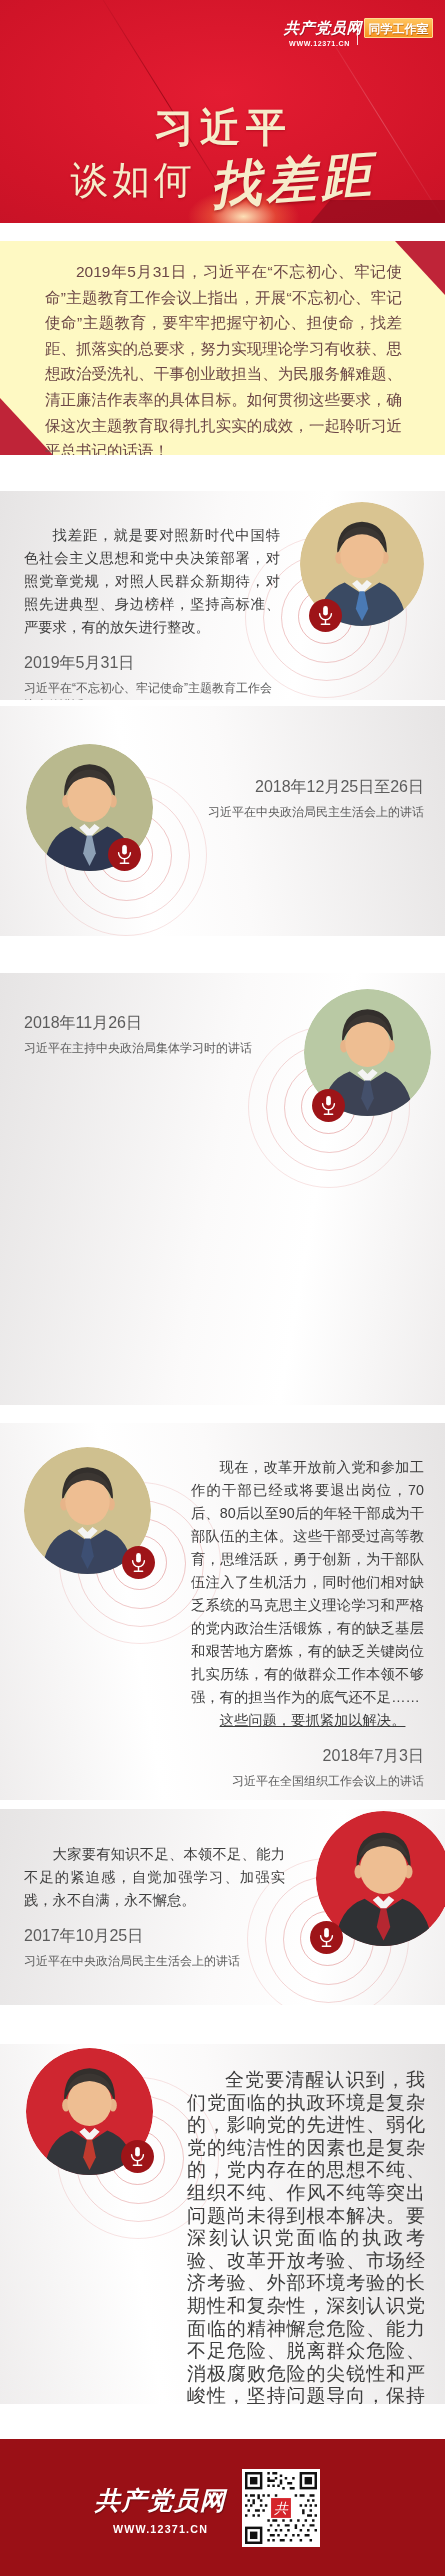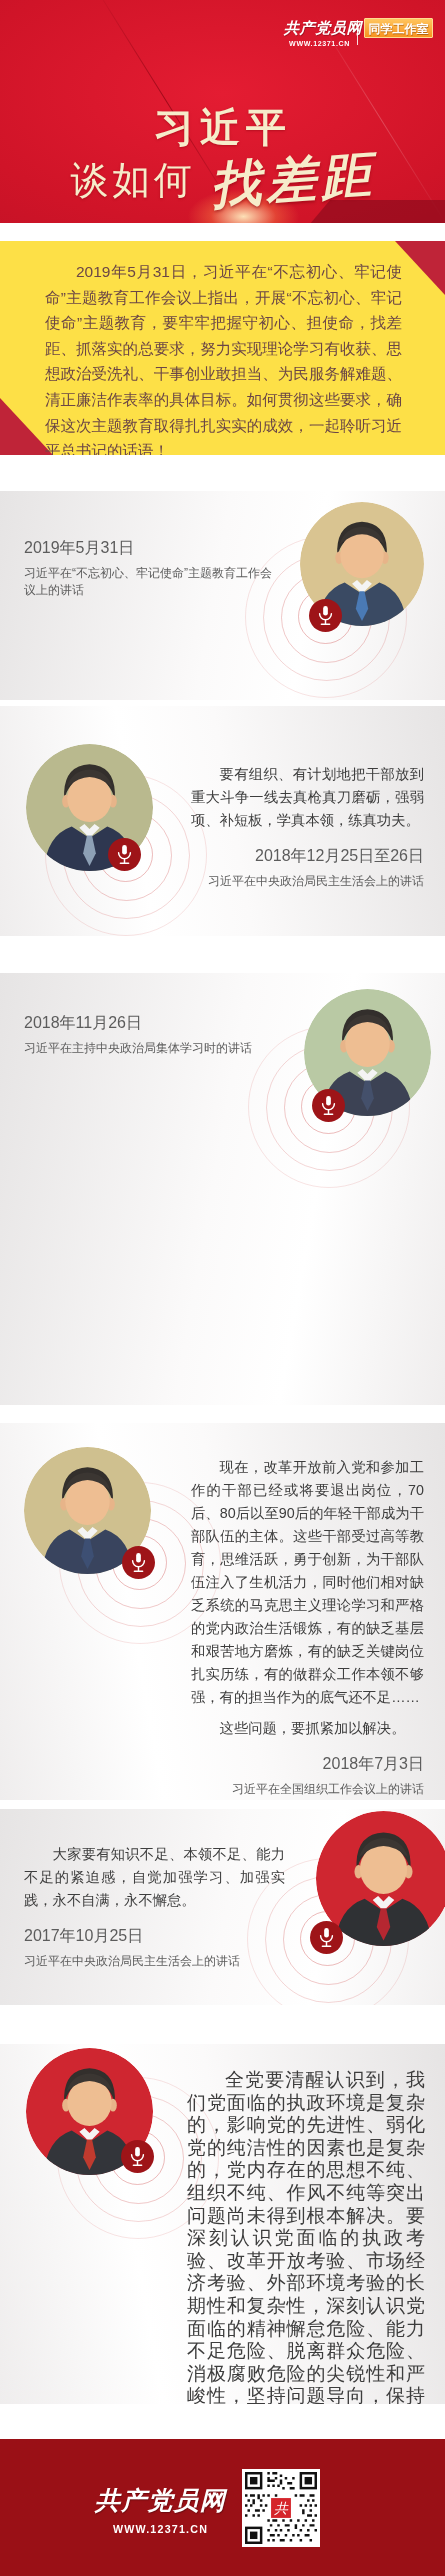--- a/index.html
+++ b/index.html
@@ -28,21 +28,21 @@
 
   .title1{position:absolute;left:0;top:100px;width:446px;margin:0;text-align:center;
           font-size:40px;font-weight:bold;color:#f6ecca;letter-spacing:6px;text-shadow:0 1.2px 2.4px rgba(120,0,10,.4);}
   .title2{position:absolute;left:0;top:147px;width:446px;text-align:center;color:#f6ecca;white-space:nowrap;}
   .title2-prefix{font-size:38px;font-weight:normal;letter-spacing:3.6px;vertical-align:middle;text-shadow:0 1.2px 2.4px rgba(120,0,10,.4);}
   .title2-script{display:inline-block;font-family:"DejaVu Serif",serif;font-style:italic;font-weight:bold;
                  font-size:50px;letter-spacing:4.8px;margin-left:13px;transform:rotate(-4deg);vertical-align:middle;
                  text-shadow:0 1.8px 3px rgba(120,0,10,.45);}
 
   
-  .intro{position:absolute;left:0;top:241px;width:446px;height:214px;background:#fde047;overflow:hidden;}
+  .intro{position:absolute;left:0;top:241px;width:446px;height:214px;background:#fef9c3;overflow:hidden;}
   .tri{position:absolute;width:0;height:0;}
   .tri-tr{right:0;top:0;border-left:51px solid transparent;border-top:55px solid #bf2438;}
   .tri-bl{left:0;bottom:0;border-right:53px solid transparent;border-bottom:57px solid #bf2438;}
   .intro-text{position:absolute;left:45px;top:18px;width:357px;margin:0;
               font-size:15.5px;line-height:25.6px;color:#6b4646;text-align:justify;text-indent:2em;}
 
   
   .card{position:absolute;left:0;width:446px;overflow:hidden;}
   .card.side-right{background:linear-gradient(100deg,#e6e4e4 0%,#fbfafa 48%,#ffffff 68%,#efeded 100%);}
   .card.side-left{background:linear-gradient(260deg,#e6e4e4 0%,#fbfafa 48%,#ffffff 68%,#efeded 100%);}
@@ -86,21 +86,21 @@
 
   .txt{position:absolute;z-index:2;}
   .card-1 .txt{left:24px;top:33px;width:256px;}
   .card-2 .txt{left:191px;top:57px;width:233px;}
   .card-3 .txt{left:24px;top:26px;width:256px;}
   .card-4 .txt{left:191px;top:33px;width:233px;}
   .card-5 .txt{left:24px;top:34px;width:261px;}
   .card-6 .txt{left:187px;top:25px;width:238px;}
   .quote{margin:0;font-size:14.3px;line-height:23px;color:#3d3d3d;text-align:justify;text-indent:2em;}
   .card-6 .quote{font-size:19px;line-height:22.6px;}
-  .quote.q2{margin-top:8px;}
+  .quote.q2{margin-top:0;text-decoration:underline;}
   .qdate{margin-top:14.3px;font-size:16px;color:#5c5c5c;}
   .qsource{margin-top:5.3px;font-size:12px;color:#5c5c5c;}
   .card.align-right .qdate,.card.align-right .qsource{text-align:right;}
 
   
   .footer{position:absolute;left:0;top:2439px;width:446px;height:137px;background:#9a1016;}
   .f-logo{position:absolute;left:89px;top:45px;width:143px;text-align:center;color:#fff;}
   .f-name{font-family:"DejaVu Serif",serif;font-style:italic;font-weight:bold;font-size:25px;
           letter-spacing:1.2px;white-space:nowrap;text-shadow:0.6px 1.2px 1.2px rgba(0,0,0,.3);}
   .f-url{font-size:10.7px;font-weight:bold;letter-spacing:1.2px;margin-top:6px;}
@@ -161,20 +161,21 @@
     <div class="mic">
       <svg viewBox="0 0 56 56">
           <circle cx="28" cy="28" r="28" fill="#9e1418"></circle>
           <rect x="24" y="12" width="8" height="16" rx="4" fill="#fff"></rect>
           <path d="M18 25 a10 10 0 0 0 20 0" stroke="#fff" stroke-width="2.5" fill="none" stroke-linecap="round"></path>
           <line x1="28" y1="36" x2="28" y2="42" stroke="#fff" stroke-width="2.5" stroke-linecap="round"></line>
           <line x1="21" y1="43" x2="35" y2="43" stroke="#fff" stroke-width="2.5" stroke-linecap="round"></line>
         </svg>
     </div>
     <div class="txt">
+      <p class="quote">找差距，就是要对照新时代中国特色社会主义思想和党中央决策部署，对照党章党规，对照人民群众新期待，对照先进典型、身边榜样，坚持高标准、严要求，有的放矢进行整改。</p>
       <div class="qdate">2019年5月31日</div>
       <div class="qsource">习近平在“不忘初心、牢记使命”主题教育工作会议上的讲话</div>
     </div>
   </section>
 
   <section class="card card-2 side-left align-right" style="--pbg: #b9b98e; --suit: #2e3750; --tie: #8da0b5;">
     <div class="ripples">
         <i></i>
         <i></i>
         <i></i>
@@ -196,21 +197,20 @@
     <div class="mic">
       <svg viewBox="0 0 56 56">
           <circle cx="28" cy="28" r="28" fill="#9e1418"></circle>
           <rect x="24" y="12" width="8" height="16" rx="4" fill="#fff"></rect>
           <path d="M18 25 a10 10 0 0 0 20 0" stroke="#fff" stroke-width="2.5" fill="none" stroke-linecap="round"></path>
           <line x1="28" y1="36" x2="28" y2="42" stroke="#fff" stroke-width="2.5" stroke-linecap="round"></line>
           <line x1="21" y1="43" x2="35" y2="43" stroke="#fff" stroke-width="2.5" stroke-linecap="round"></line>
         </svg>
     </div>
     <div class="txt">
-      <p class="quote">要有组织、有计划地把干部放到重大斗争一线去真枪真刀磨砺，强弱项、补短板，学真本领，练真功夫。</p>
       <div class="qdate">2018年12月25日至26日</div>
       <div class="qsource">习近平在中央政治局民主生活会上的讲话</div>
     </div>
   </section>
 
   <section class="card card-3 side-right" style="--pbg: #b9c9a4; --suit: #3c4254; --tie: #44506b;">
     <div class="ripples">
         <i></i>
         <i></i>
         <i></i>

